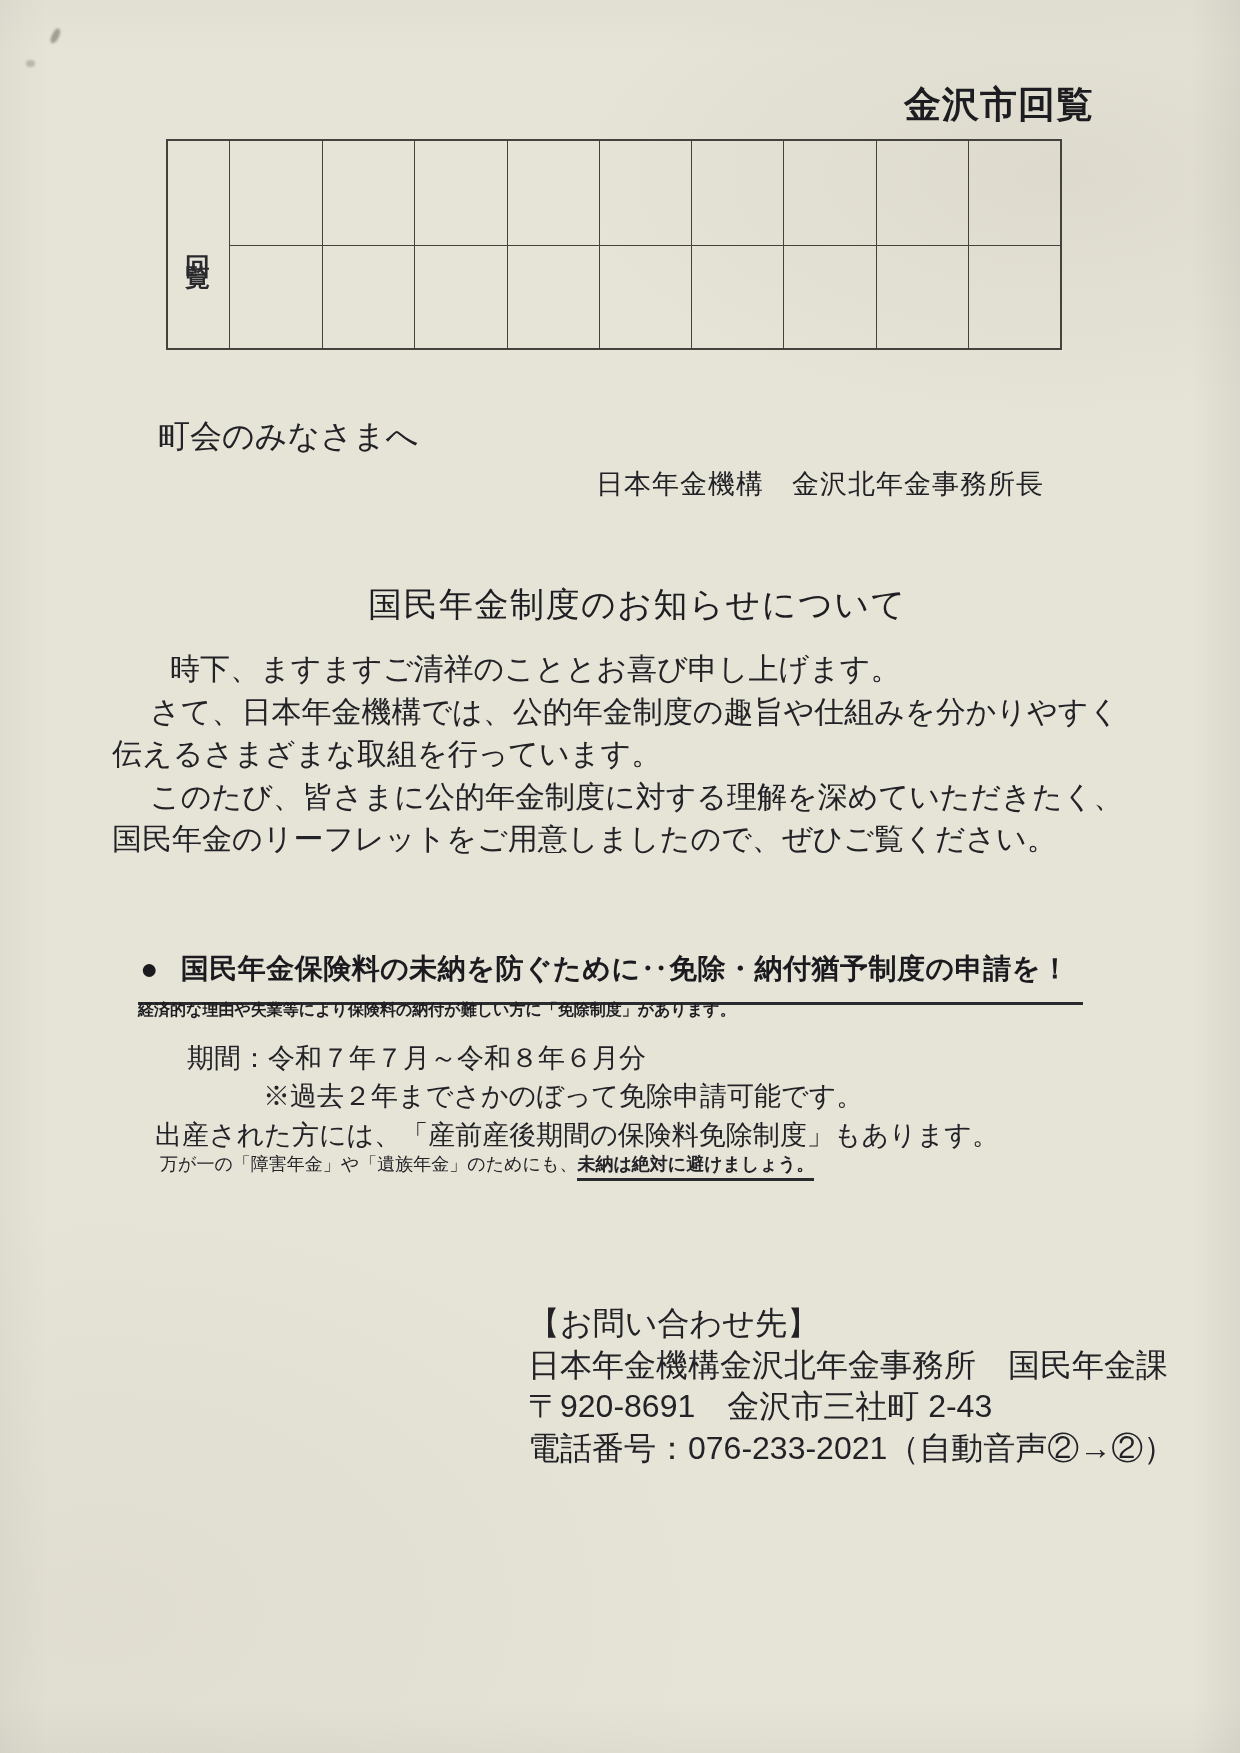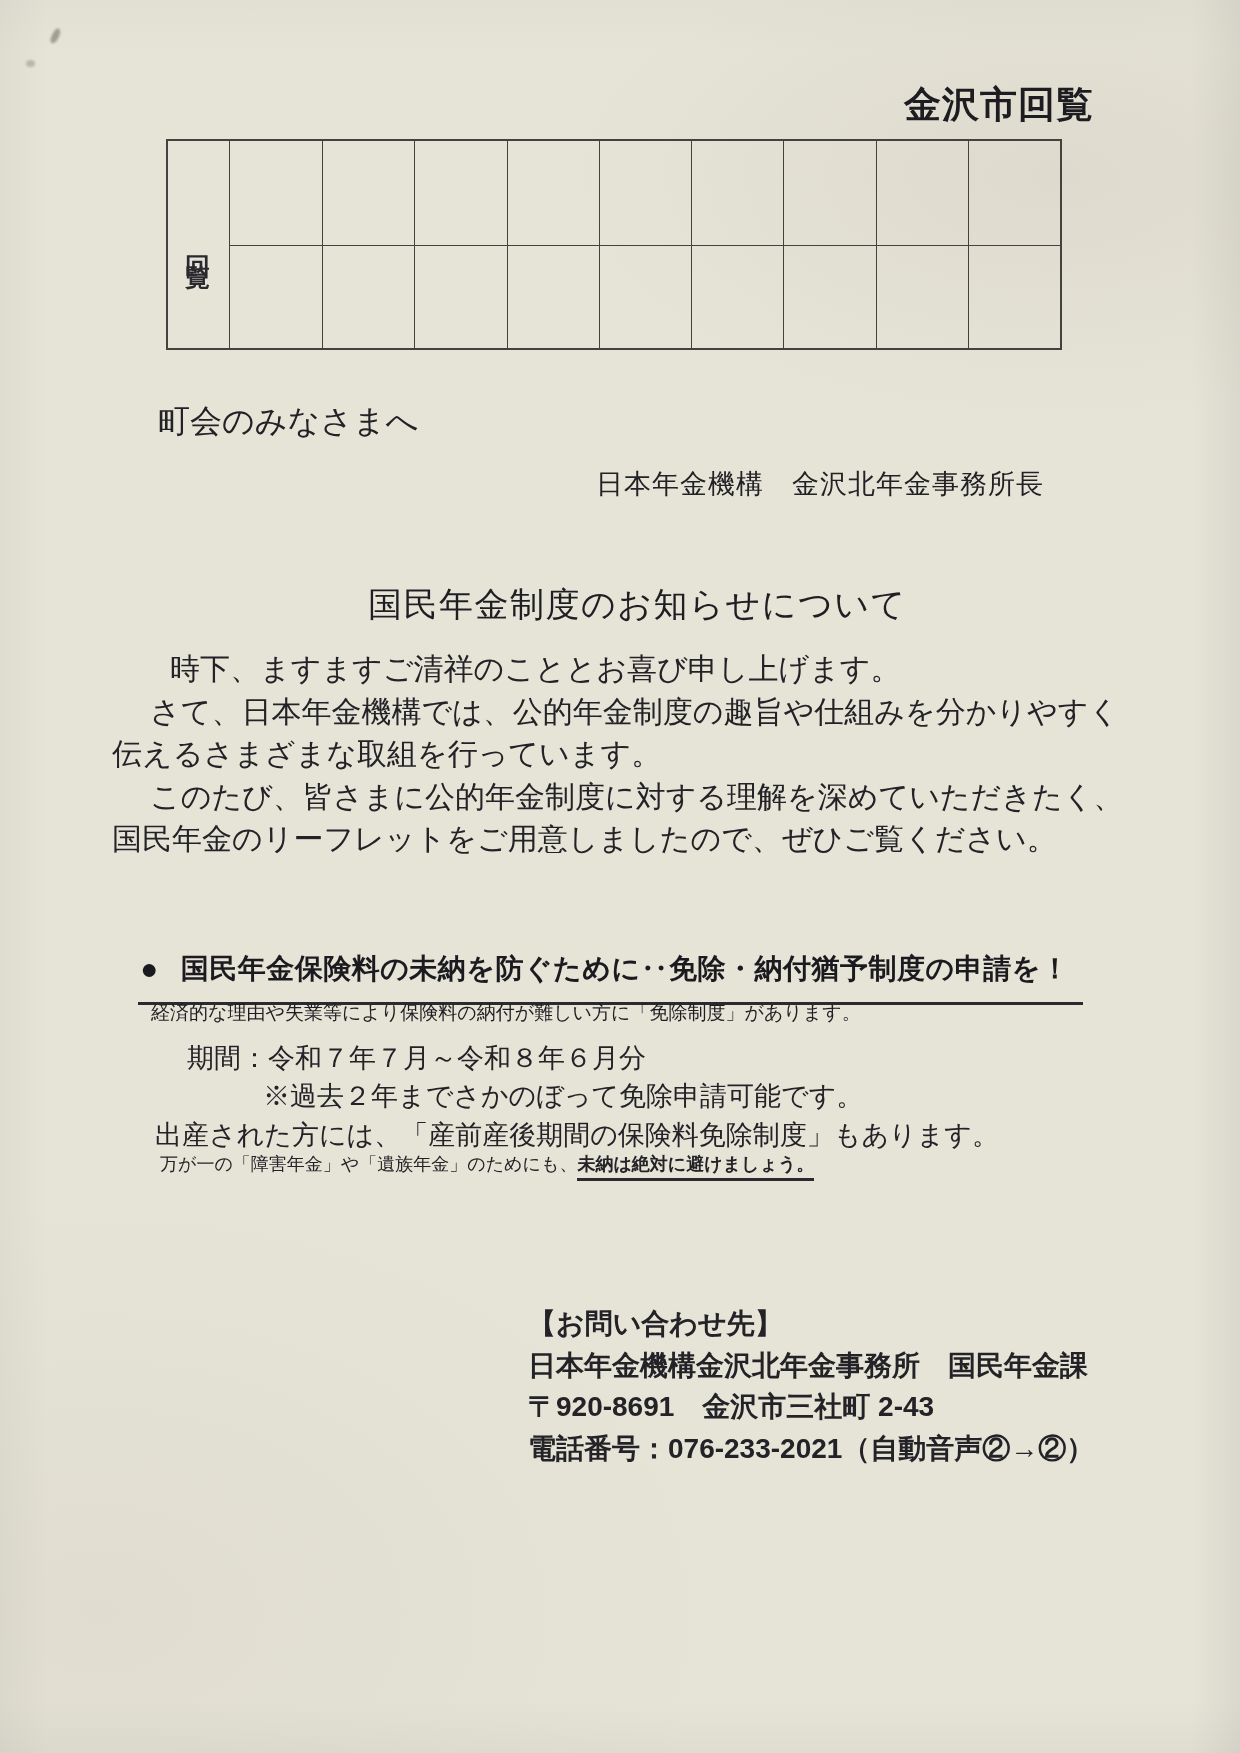--- a/index.html
+++ b/index.html
@@ -41,48 +41,48 @@
     font-size:25px; font-weight:600; letter-spacing:9px; color:#2a2a2e;
   }
   .circ-grid {
     flex:1; display:grid;
     grid-template-columns:repeat(9, 1fr); grid-template-rows:1fr 1fr;
   }
   .circ-cell { box-sizing:border-box; }
   .circ-cell.bl { border-left:1.5px solid #44423c; }
   .circ-cell.bt { border-top:1.5px solid #44423c; }
 
-  .salutation { position:absolute; left:158px; top:400px; font-size:32px; color:#222226; }
+  .salutation { position:absolute; left:158px; top:415px; font-size:32px; color:#222226; }
   .sender-line { position:absolute; left:596px; top:466px; font-size:27px; letter-spacing:1px; color:#222226; }
   .doc-title { position:absolute; left:368px; top:582px; font-size:34px; font-weight:500; letter-spacing:1.5px; color:#1f1f23; }
 
   .body-para { position:absolute; left:112px; top:648px; width:1020px; font-size:30px; line-height:42.5px; color:#232327; }
   .body-line { white-space:nowrap; }
   .body-line:nth-child(1) { padding-left:58px; }
   .body-line:nth-child(2) { padding-left:38px; }
   .body-line:nth-child(4) { padding-left:38px; }
 
   .notice-heading {
     position:absolute; left:138px; top:950px;
     display:flex; align-items:center; gap:22px;
     font-size:28px; font-weight:700; letter-spacing:0.5px; color:#1b1b1f;
     border-bottom:3px solid #2b2b2f; padding:0 14px 14px 2px; white-space:nowrap;
   }
   .notice-bullet { font-size:30px; line-height:1; }
-  .notice-intro     { position:absolute; left:151px; top:1000px; font-size:19px; font-weight:400; color:#1e1e22; white-space:nowrap; }
+  .notice-intro     { position:absolute; left:138px; top:1000px; font-size:16px; font-weight:700; color:#1e1e22; white-space:nowrap; }
   .notice-period    { position:absolute; left:187px; top:1040px; font-size:27px; color:#232327; white-space:nowrap;text-align:right; }
   .notice-note      { position:absolute; left:263px; top:1078px; font-size:27px; color:#232327; white-space:nowrap; }
   .notice-maternity { position:absolute; left:155px; top:1117px; font-size:27px; color:#232327; white-space:nowrap; }
   .notice-warning   { position:absolute; left:160px; top:1152px; font-size:18px; color:#232327; white-space:nowrap; }
   .notice-warning .underlined { border-bottom:3px solid #2b2b2f; padding-bottom:4px; font-weight:600; }
 
   .homepage-line { position:absolute; left:124px; top:1205px; font-size:28px; color:#232327; white-space:nowrap; }
   .homepage-line .url { margin:0 12px; letter-spacing:0.5px; }
 
-  .contact-block { position:absolute; left:528px; top:1303px; font-size:28px; line-height:41.5px; color:#232327;font-weight:bold; }
+  .contact-block { position:absolute; left:528px; top:1303px; font-size:32px; line-height:41.5px; color:#232327; }
   .contact-block div { white-space:nowrap; }
 </style>
 </head>
 <body>
 
 <div class="page">
 
   <div class="speck1"></div>
   <div class="speck2"></div>
 

